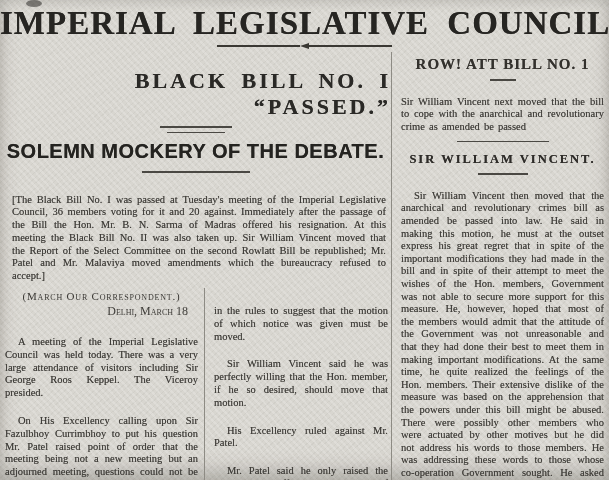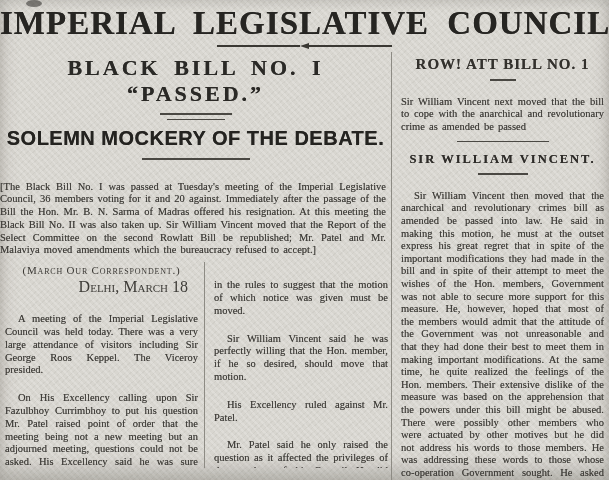--- a/index.html
+++ b/index.html
@@ -19,35 +19,35 @@
     text-align:center;font-weight:700;font-size:33px;line-height:36px;
     letter-spacing:1px;word-spacing:9px;color:#262522;
     text-shadow:0 0 0.6px rgba(40,38,35,0.8);white-space:nowrap;
   }
   .ornament{display:flex;align-items:center;width:175px;margin:2px auto 0;}
   .ornament .line{flex:1;height:1.5px;background:#3a3833;}
   .ornament .arrow{width:0;height:0;border-top:3px solid transparent;border-bottom:3px solid transparent;border-right:9px solid #3a3833;}
   .content{display:flex;margin-top:3px;}
   .left-section{width:391px;box-sizing:border-box;}
   .right-col{width:218px;box-sizing:border-box;border-left:1px solid #8d8b84;padding:2px 5px 0 9px;height:434px;overflow:hidden;}
-  .hl1{margin-top:3px;text-align:center;font-weight:700;font-size:22px;letter-spacing:3px;word-spacing:5px;color:#2a2926;text-shadow:0 0 0.5px rgba(40,38,35,0.8);}
+  .hl1{margin-top:16px;text-align:right;font-weight:700;font-size:22px;letter-spacing:3px;word-spacing:5px;color:#2a2926;text-shadow:0 0 0.5px rgba(40,38,35,0.8);}
   .rule{background:#4a4843;height:1.5px;}
   .rule-sm{width:72px;margin:6px auto 0;}
   .hl2{margin-top:15px;text-align:center;font-family:"Liberation Sans",sans-serif;font-weight:700;font-size:16px;letter-spacing:1.5px;color:#33312d;text-shadow:0 0 0.5px rgba(50,48,44,0.7);}
   .rule-sm2{width:58px;margin:4px auto 0;}
   .hl3{margin-top:7px;text-align:center;font-family:"Liberation Sans",sans-serif;font-weight:700;font-size:20px;letter-spacing:0.5px;color:#242320;text-shadow:0 0 0.6px rgba(40,38,35,0.85);}
   .rule-md{width:108px;margin:8px auto 0;}
   p{margin:15px 0 2px;font-size:10.5px;line-height:12.8px;text-align:justify;text-indent:13px;
     text-shadow:0 0 0.5px rgba(62,60,56,0.65);word-spacing:1.5px;}
-  .intro{padding:6px 5px 0 0;}
+  .intro{padding:6px 5px 0 12px;}
   .twocol{display:flex;margin-top:5px;height:206px;overflow:hidden;}
   .col1{width:204px;box-sizing:border-box;padding:2px 6px 0 5px;}
   .col2{flex:1;box-sizing:border-box;border-left:1px solid #8d8b84;padding:2px 3px 0 9px;}
   .correspondent{text-align:center;font-variant:small-caps;font-size:11px;letter-spacing:0.8px;color:#3a3834;}
-  .dateline{text-align:right;font-variant:small-caps;font-size:16px;padding-right:10px;margin:2px 0 17px;}
+  .dateline{text-align:right;font-variant:small-caps;font-size:12px;padding-right:10px;margin:2px 0 17px;}
   .noindent{text-indent:0;}
   .subhead{text-align:center;font-size:10.5px;letter-spacing:1px;color:#33312d;margin:1px 0;font-variant:small-caps;text-shadow:0 0 0.5px rgba(50,48,44,0.7);}
   .rc-head{margin-top:2px;text-align:center;font-weight:700;font-size:15px;letter-spacing:1px;color:#33312d;text-shadow:0 0 0.5px rgba(50,48,44,0.7);}
   .rule-xs{width:26px;margin:6px auto 6px;}
   .rule-md2{width:92px;margin:7px auto 0;}
   .rc-head2{margin-top:10px;text-align:center;font-weight:700;font-size:12.5px;letter-spacing:2px;color:#2e2c29;text-shadow:0 0 0.5px rgba(45,43,40,0.75);}
   .rule-sm3{width:50px;margin:6px auto 10px;}
   .rc-para2{line-height:12.6px;}
 </style>
 </head>

